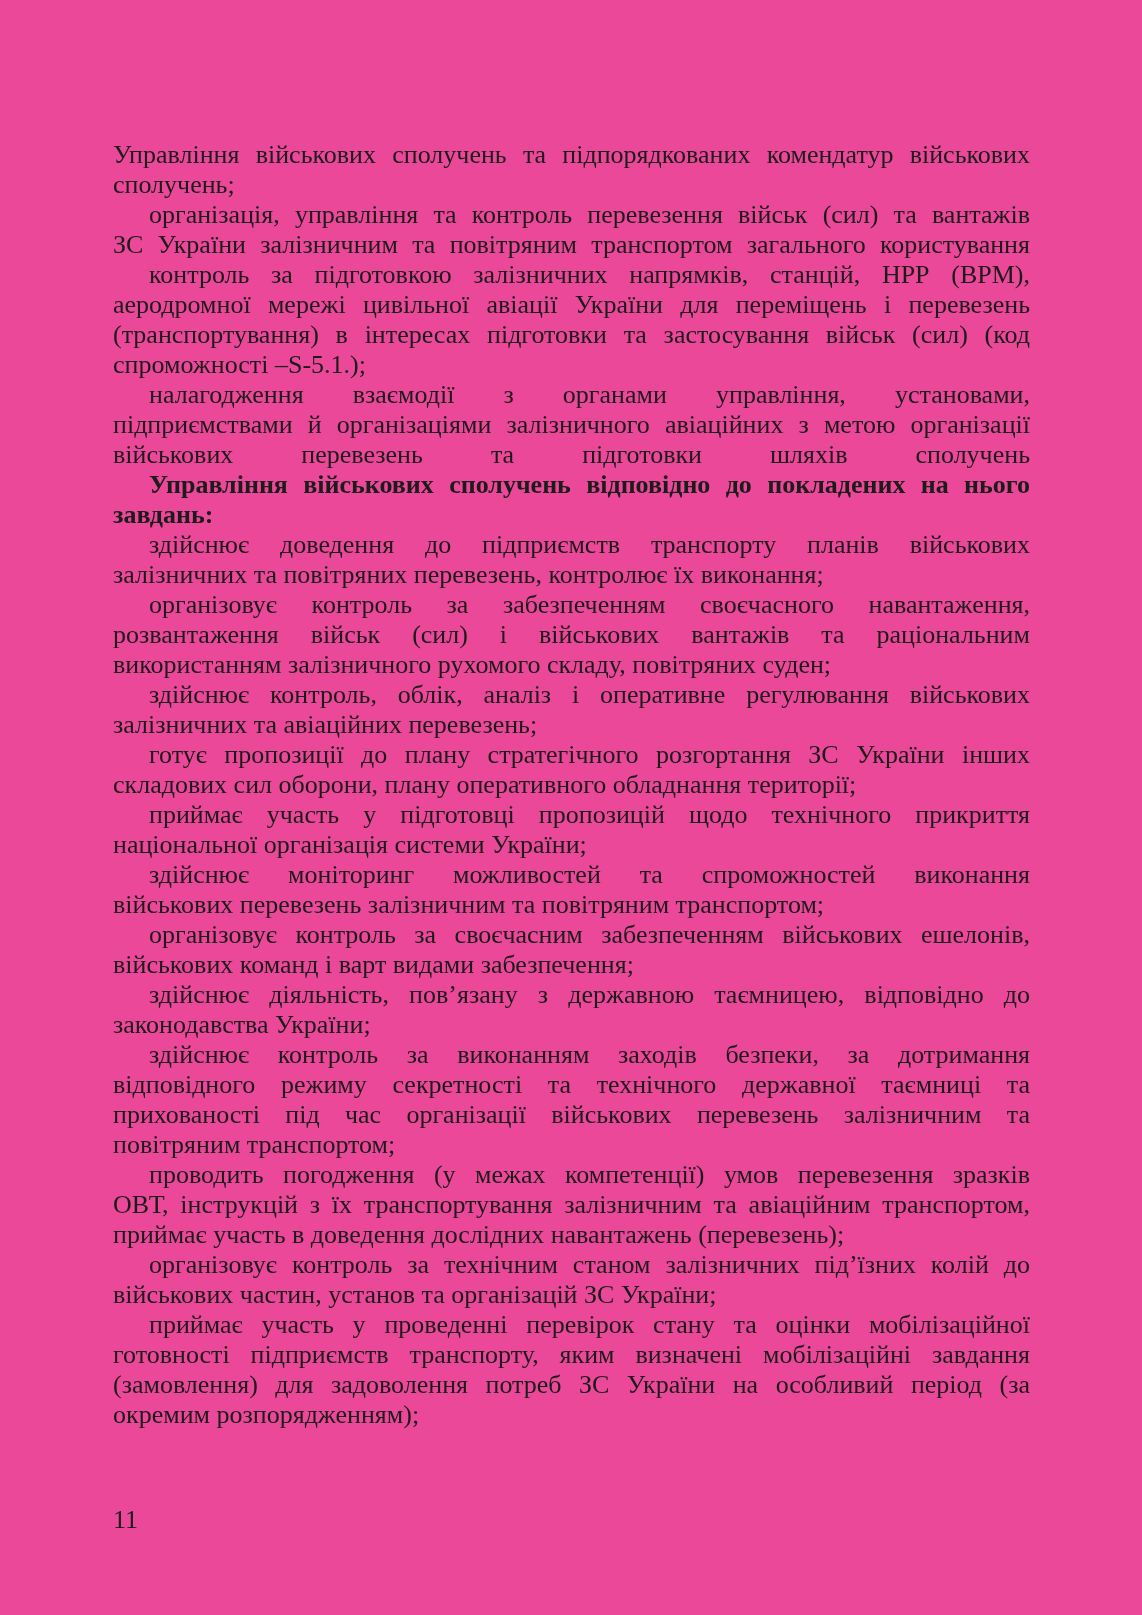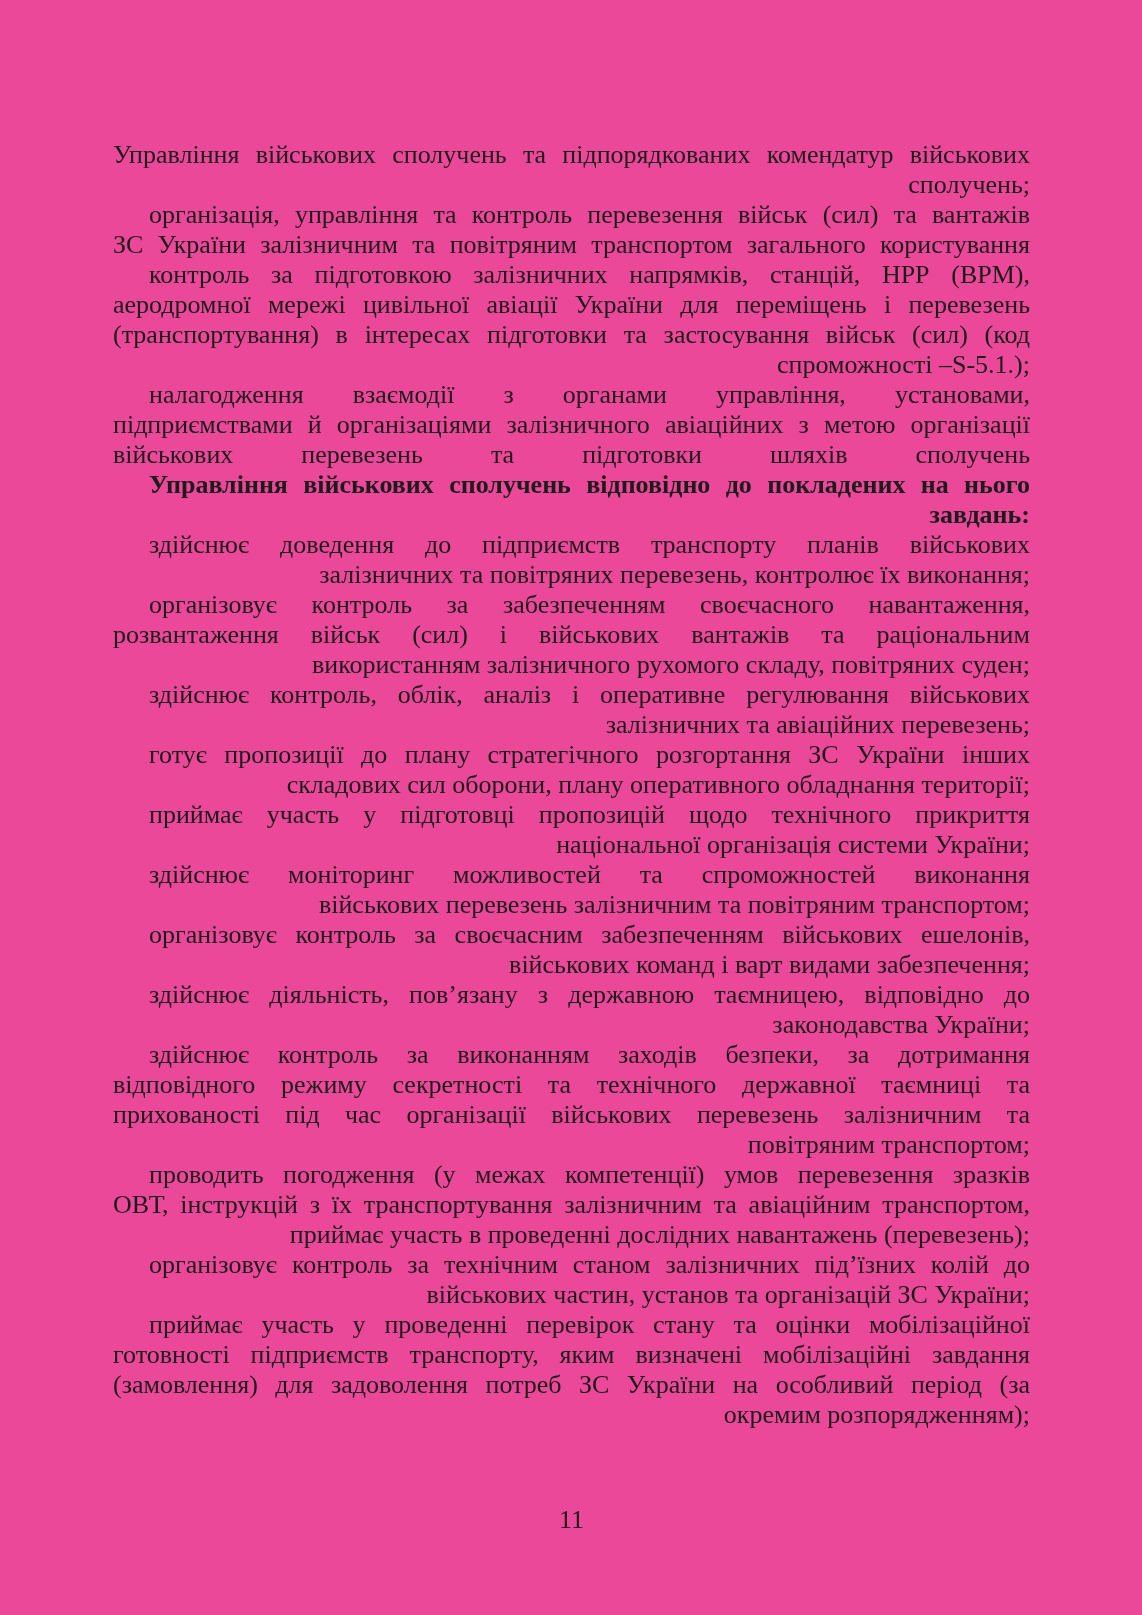--- a/index.html
+++ b/index.html
@@ -20,42 +20,41 @@
     position: absolute;
     left: 113px;
     top: 140px;
     width: 917px;
     color: #1c1c1c;
   }
   .line {
     height: 30px;
     line-height: 30px;
     font-size: 26px;
-    text-align: right;
+    text-align: left;
     white-space: normal;
   }
   .line.stretch {
     text-align: justify;
     text-align-last: justify;
   }
   .line.indent {
     padding-left: 36px;
   }
   .line.bold {
     font-weight: 700;
   }
   .page-number {
     position: absolute;
     left: 113px;
     top: 1505px;
     width: 917px;
     height: 30px;
     line-height: 30px;
     font-size: 26px;
-    text-align: center;
     color: #1c1c1c;
   }
 </style>
 </head>
 <body>
 
 <div class="page">
   <div class="text-block">
       <div class="line stretch">Управління військових сполучень та підпорядкованих комендатур військових</div>
       <div class="line">сполучень;</div>
@@ -86,21 +85,21 @@
       <div class="line indent stretch">організовує контроль за своєчасним забезпеченням військових ешелонів,</div>
       <div class="line">військових команд і варт видами забезпечення;</div>
       <div class="line indent stretch">здійснює діяльність, пов’язану з державною таємницею, відповідно до</div>
       <div class="line">законодавства України;</div>
       <div class="line indent stretch">здійснює контроль за виконанням заходів безпеки, за дотримання</div>
       <div class="line stretch">відповідного режиму секретності та технічного державної таємниці та</div>
       <div class="line stretch">прихованості під час організації військових перевезень залізничним та</div>
       <div class="line">повітряним транспортом;</div>
       <div class="line indent stretch">проводить погодження (у межах компетенції) умов перевезення зразків</div>
       <div class="line stretch">ОВТ, інструкцій з їх транспортування залізничним та авіаційним транспортом,</div>
-      <div class="line">приймає участь в проведенні дослідних навантажень (перевезень);</div>
+      <div class="line">приймає участь в доведення дослідних навантажень (перевезень);</div>
       <div class="line indent stretch">організовує контроль за технічним станом залізничних під’їзних колій до</div>
       <div class="line">військових частин, установ та організацій ЗС України;</div>
       <div class="line indent stretch">приймає участь у проведенні перевірок стану та оцінки мобілізаційної</div>
       <div class="line stretch">готовності підприємств транспорту, яким визначені мобілізаційні завдання</div>
       <div class="line stretch">(замовлення) для задоволення потреб ЗС України на особливий період (за</div>
       <div class="line">окремим розпорядженням);</div>
     </div>
   <div class="page-number">11</div>
 </div>
 

